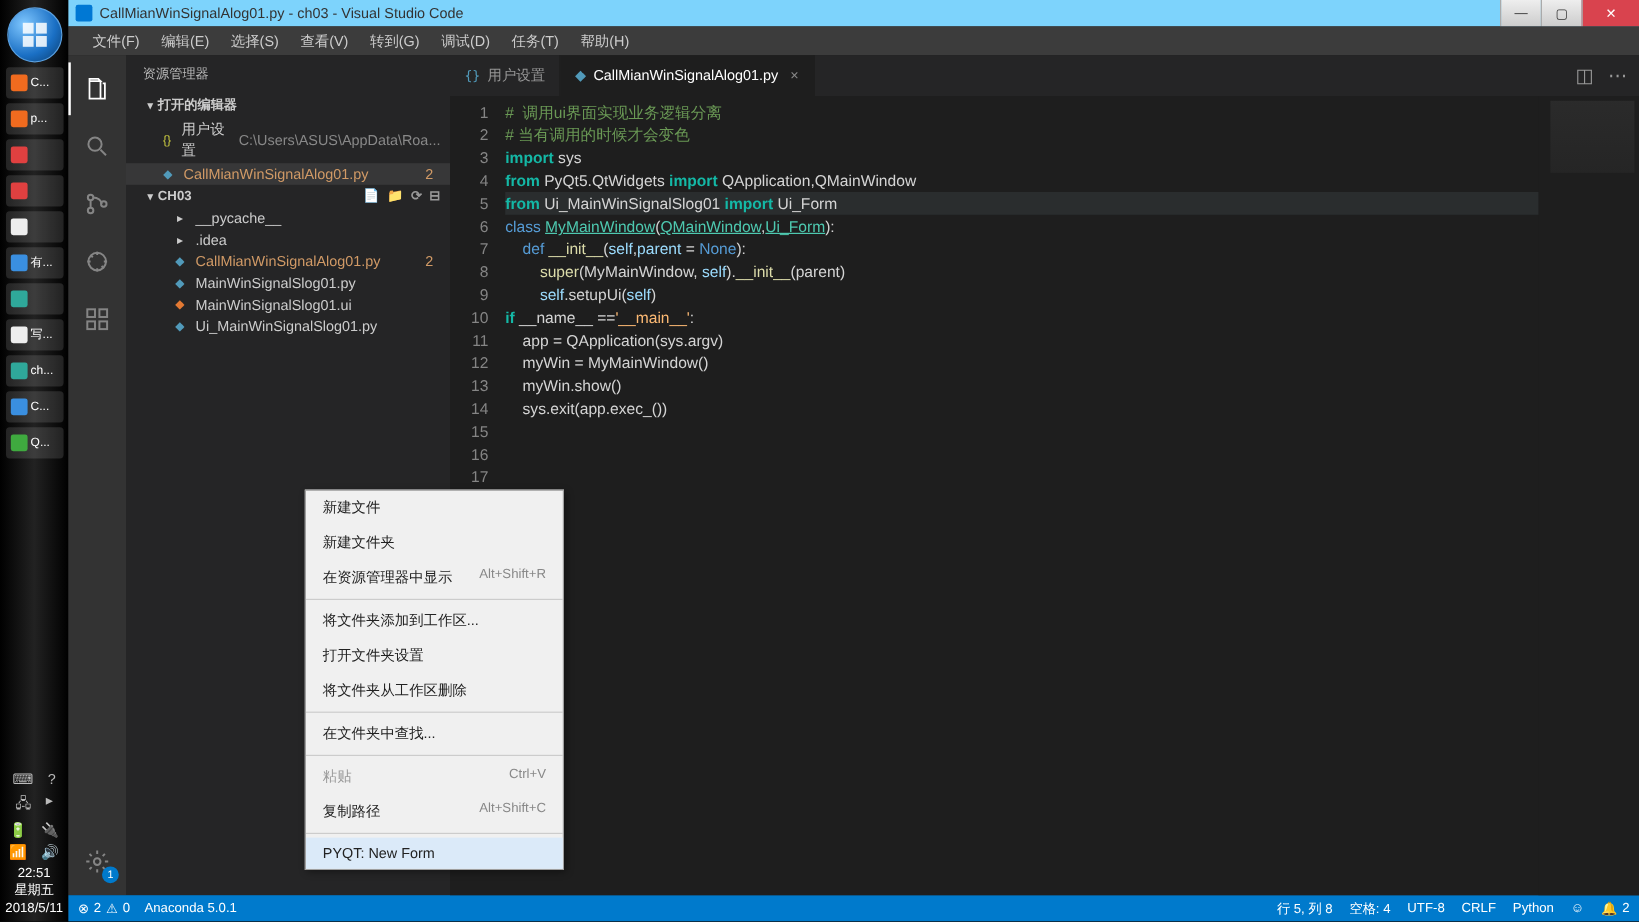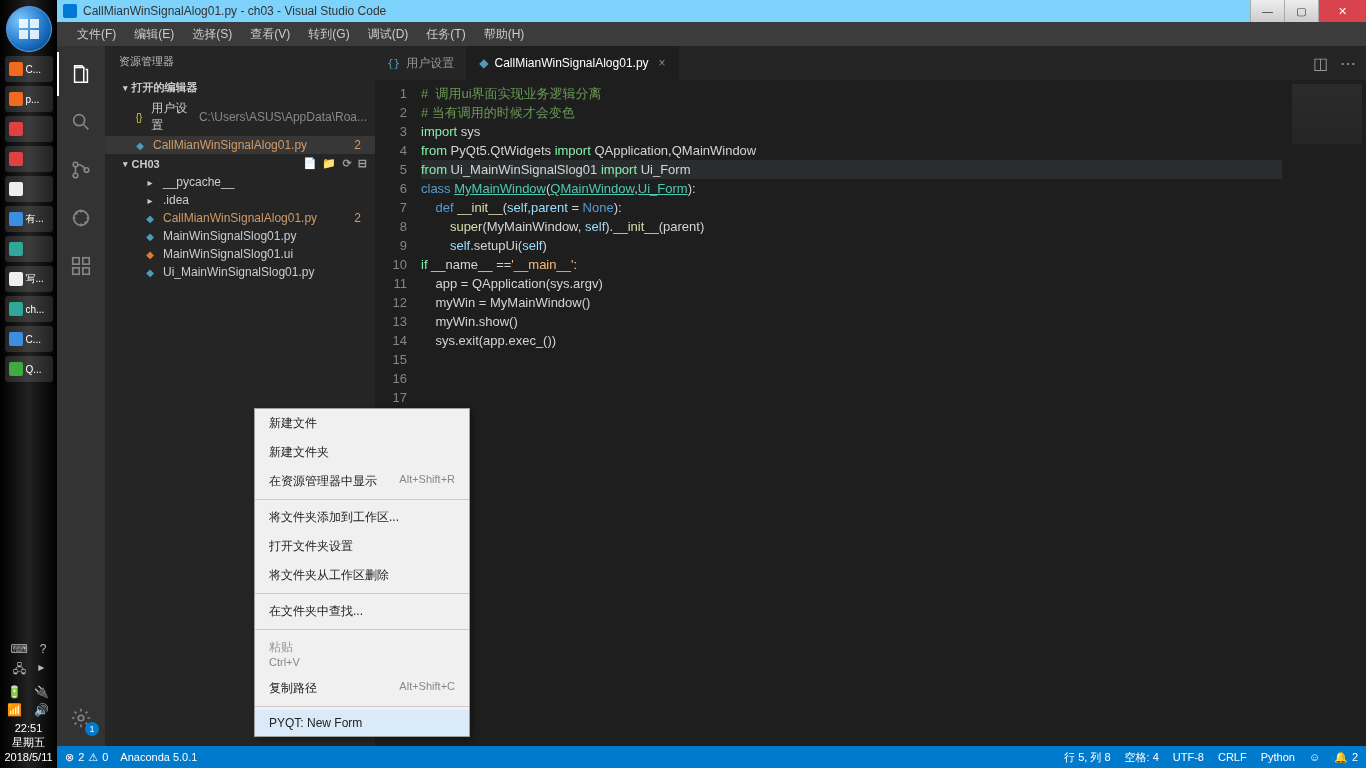--- a/index.html
+++ b/index.html
@@ -64,32 +64,32 @@
 .tab .braces { color:#519aba; font-family:monospace; font-size:11px; }
 .tab .py { color:#519aba; }
 .tab .x { color:#888; margin-left:4px; }
 .tabs-right { margin-left:auto; display:flex; align-items:center; gap:12px; padding-right:10px; color:#999; }
 .code { flex:1; display:flex; font-family:Consolas,monospace; font-size:13px; background:#1e1e1e; position:relative; }
 .gutter { width:46px; text-align:right; color:#858585; padding-right:14px; padding-top:4px; line-height:19px; }
 .lines { flex:1; padding-top:4px; line-height:19px; color:#d4d4d4; white-space:pre; }
 .minimap { position:absolute; right:0; top:0; width:84px; height:100%; background:#1e1e1e; }
 .minimap-blob { position:absolute; top:4px; right:4px; width:70px; height:60px; background:linear-gradient(#333,#2a2a2a); opacity:.6; }
 .hl-line { background:#2a2d2e; display:inline-block; width:100%; }
-.c-cmt{color:#6a9955;} .c-kw{color:#86efac;} .c-kw2{color:#569cd6;} .c-fn{color:#dcdcaa;} .c-cls{color:#4ec9b0;} .c-str{color:#fdba74;} .c-self{color:#9cdcfe;} .c-ul{text-decoration:underline;}
+.c-cmt{color:#6a9955;} .c-kw{color:#14b8a6;font-weight:bold;} .c-kw2{color:#569cd6;} .c-fn{color:#dcdcaa;} .c-cls{color:#4ec9b0;} .c-str{color:#fdba74;} .c-self{color:#9cdcfe;} .c-ul{text-decoration:underline;}
 
 
 .status { height:22px; background:#007acc; color:#fff; display:flex; align-items:center; font-size:11px; padding:0 8px; gap:12px; }
 .status .r { margin-left:auto; display:flex; gap:14px; }
 .status span { display:inline-flex; align-items:center; gap:4px; }
 
 
 .context-menu { position:absolute; left:254px; top:408px; width:216px; background:#f0f0f0; border:1px solid #a0a0a0; box-shadow:2px 2px 6px rgba(0,0,0,.4); font-size:12px; color:#222; }
 .cm-item { padding:6px 14px; display:flex; justify-content:space-between; cursor:pointer; }
 .cm-item.sel { background:#dbeaf9; }
-.cm-item.dis { color:#999;flex-direction:column; }
+.cm-item.dis { color:#999; }
 .cm-sep { height:1px; background:#ccc; margin:3px 0; }
 .cm-item .sc { color:#888; font-size:11px; }
 </style>
 </head>
 <body>
 
 <div class="win-taskbar">
   <div class="start-orb">
       <span>
         <i></i>

